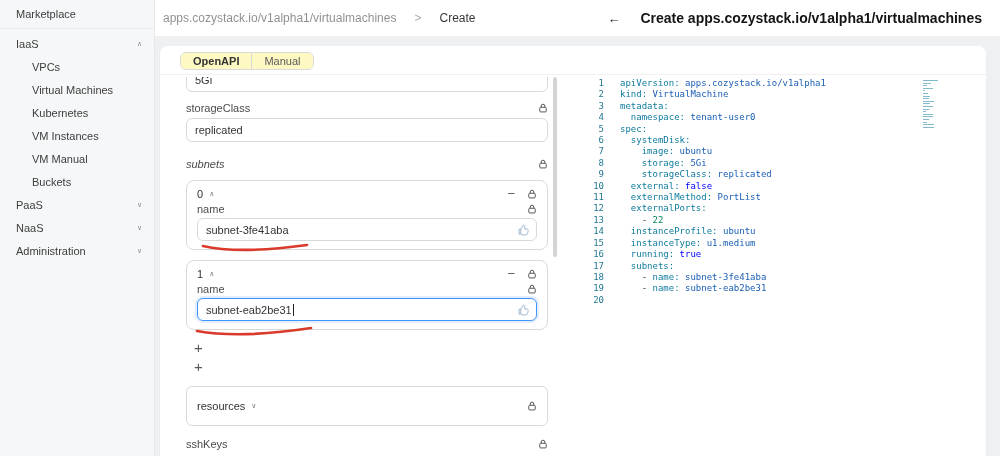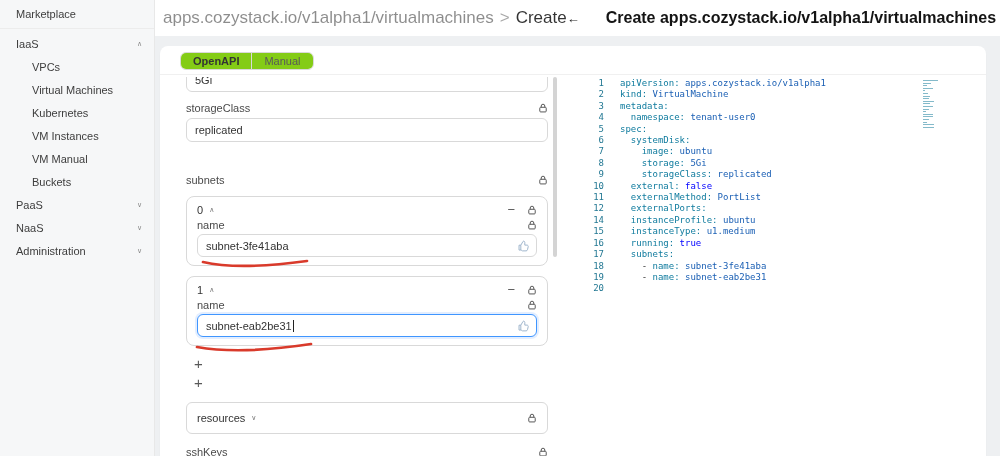--- a/index.html
+++ b/index.html
@@ -10,32 +10,32 @@
   .sidebar{width:155px;background:#f6f7f8;border-right:1px solid #e8e8e8;flex-shrink:0;padding-top:2px;}
   .sb-item{display:flex;align-items:center;height:23px;padding:0 12px 0 16px;font-size:11px;color:#3d3d3d;cursor:pointer;}
   .sb-item.sb-indent{padding-left:32px;}
   .sb-label{flex:1;white-space:nowrap;overflow:hidden;}
   .sb-chevron{font-size:7px;color:#8a8a8a;margin-left:6px;}
   .sb-divider{height:1px;background:#ececec;margin:3px 0;}
 
   
   .main{flex:1;display:flex;flex-direction:column;min-width:0;}
   .topbar{height:36px;background:#fff;display:flex;align-items:center;justify-content:space-between;padding:0 8px 0 8px;flex-shrink:0;}
-  .breadcrumb{font-size:17px;display:flex;gap:6px;align-items:center;}
+  .breadcrumb{font-size:12px;display:flex;gap:18px;align-items:center;}
   .bc-root{color:rgba(0,0,0,0.45);}
   .bc-sep{color:rgba(0,0,0,0.35);}
   .bc-cur{color:rgba(0,0,0,0.8);}
   .page-head{display:flex;align-items:center;gap:10px;}
   .back{font-size:13px;color:#1b1b1b;cursor:pointer;}
-  .title{font-size:16px;font-weight:bold;color:#141414;margin:16px;white-space:nowrap;}
+  .title{font-size:14px;font-weight:bold;color:#141414;margin:10px;white-space:nowrap;}
 
   .card{flex:1;background:#fff;border-radius:8px 8px 0 0;margin:10px 14px 0 5px;display:flex;flex-direction:column;overflow:hidden;box-shadow:0 1px 2px rgba(0,0,0,0.03);}
   .tabs-row{padding:5px 0 4px 20px;border-bottom:1px solid #f0f0f0;flex-shrink:0;}
   .tabs{display:inline-flex;border:1px solid #d9d9d9;border-radius:6px;overflow:hidden;font-size:11px;}
-  .tab{padding:2px 12px;background:#84cc16;color:#595959;cursor:pointer;}
+  .tab{padding:2px 12px;background:#fef9c3;color:#595959;cursor:pointer;}
   .tab + .tab{border-left:1px solid #d9d9d9;}
   .tab.active{color:#333;font-weight:600;}
 
   .content{flex:1;display:flex;padding:2px 0 0 26px;min-height:0;position:relative;}
 
   
   .form-pane{width:362px;flex-shrink:0;}
   .partial-field{height:15px;overflow:hidden;margin-bottom:8px;}
   .partial-field .input-box{margin-top:-9px;}
   .form-label-row{display:flex;justify-content:space-between;align-items:center;font-size:11px;color:#4a4a4a;margin:10px 0 4px;}
@@ -53,21 +53,21 @@
   .lock{line-height:0;}
   .subnet-card .form-label-row{margin:2px 0 3px;}
   .subnet-card .input-box{height:23px;}
 
   .scribble{position:absolute;overflow:visible;pointer-events:none;}
   .scribble path{stroke:var(--annotation);stroke-width:2.7;fill:none;stroke-linecap:round;}
   .scribble.s0{left:14px;bottom:-5px;}
   .scribble.s1{left:8px;bottom:-8px;}
 
   .plus-btn{font-size:15px;color:#595959;margin:10px 0 2px 8px;width:14px;cursor:pointer;line-height:1;}
-  .resources-box{height:32px;border:1px solid #d9d9d9;border-radius:6px;display:flex;align-items:center;justify-content:space-between;padding:0 10px;font-size:11px;color:#333;margin:12px 0 12px;cursor:pointer;}
+  .resources-box{height:40px;border:1px solid #d9d9d9;border-radius:6px;display:flex;align-items:center;justify-content:space-between;padding:0 10px;font-size:11px;color:#333;margin:12px 0 12px;cursor:pointer;}
   .resources-left{display:flex;align-items:center;gap:6px;}
 
   
   .form-scrollbar{width:14px;position:relative;flex-shrink:0;}
   .form-scrollbar .thumb{position:absolute;top:0;left:5px;width:4px;height:180px;background:#d4d4d4;border-radius:2px;cursor:pointer;}
 
   
   .editor{flex:1;position:relative;margin-left:16px;font-family:"DejaVu Sans Mono",monospace;font-size:9px;line-height:11.4px;padding-top:1px;min-width:0;overflow:hidden;cursor:text;}
   .ed-line{display:flex;white-space:pre;}
   .ln{width:26px;text-align:right;color:var(--line-number);margin-right:16px;flex-shrink:0;}
@@ -182,21 +182,21 @@
               <svg width="10" height="10" viewBox="0 0 14 14">
                   <rect x="2.5" y="6" width="9" height="6.5" rx="1.2" fill="none" stroke="#595959" stroke-width="1.4"></rect>
                   <path d="M4.5 6V4.2a2.5 2.5 0 0 1 5 0V6" fill="none" stroke="#595959" stroke-width="1.4"></path>
                 </svg>
             </span>
           </div>
           <div class="input-box">
             <span>replicated</span>
           </div>
 
-          <div class="form-label-row" style="margin-top:32px;">
+          <div class="form-label-row" style="margin-top:16px;font-style:italic;">
             <span>subnets</span>
             <span class="lock">
               <svg width="10" height="10" viewBox="0 0 14 14">
                   <rect x="2.5" y="6" width="9" height="6.5" rx="1.2" fill="none" stroke="#595959" stroke-width="1.4"></rect>
                   <path d="M4.5 6V4.2a2.5 2.5 0 0 1 5 0V6" fill="none" stroke="#595959" stroke-width="1.4"></path>
                 </svg>
             </span>
           </div>
 
           <section class="subnet-card">
@@ -366,20 +366,24 @@
   <div class="ed-line">
     <span class="ln">11</span>
     <span class="code"><span class="tok-k">  externalMethod:</span><span class="tok-s"> PortList</span></span>
   </div>
 
   <div class="ed-line">
     <span class="ln">12</span>
     <span class="code"><span class="tok-k">  externalPorts:</span></span>
   </div>
 
+  <div class="ed-line">
+    <span class="ln">13</span>
+    <span class="code"><span class="tok-d">    - </span><span class="tok-n">22</span></span>
+  </div>
 
   <div class="ed-line">
     <span class="ln">14</span>
     <span class="code"><span class="tok-k">  instanceProfile:</span><span class="tok-s"> ubuntu</span></span>
   </div>
 
   <div class="ed-line">
     <span class="ln">15</span>
     <span class="code"><span class="tok-k">  instanceType:</span><span class="tok-s"> u1.medium</span></span>
   </div>

